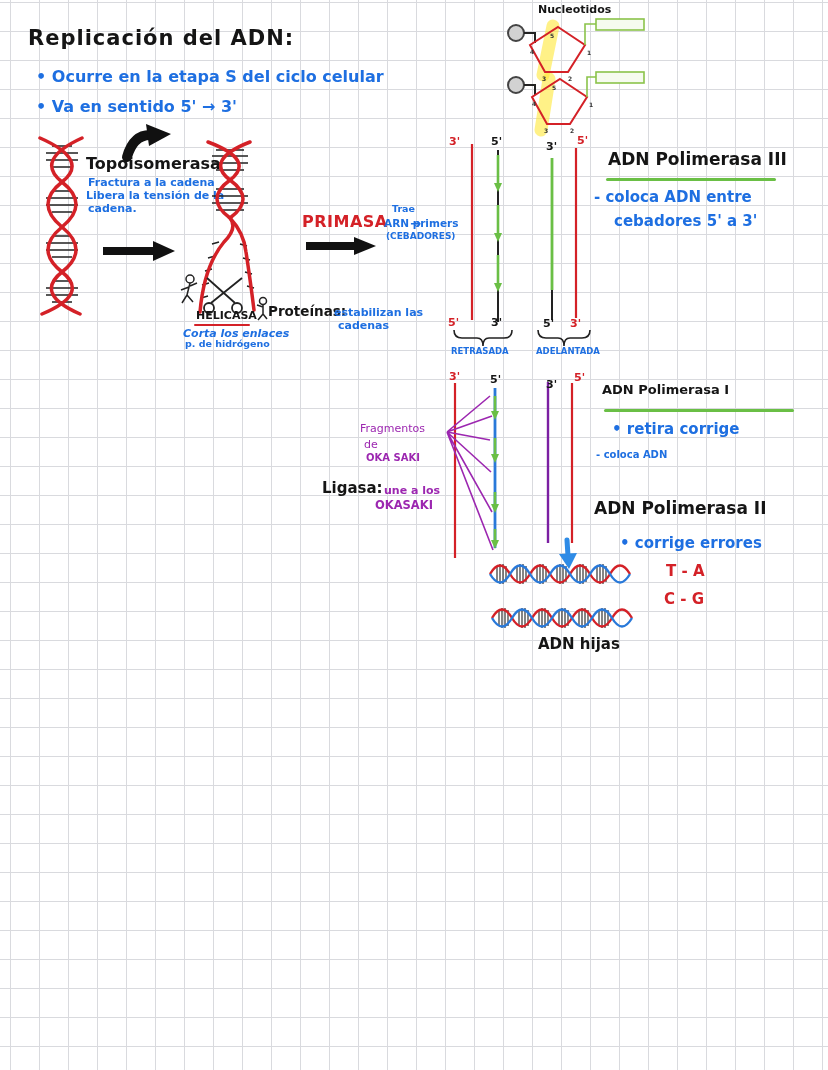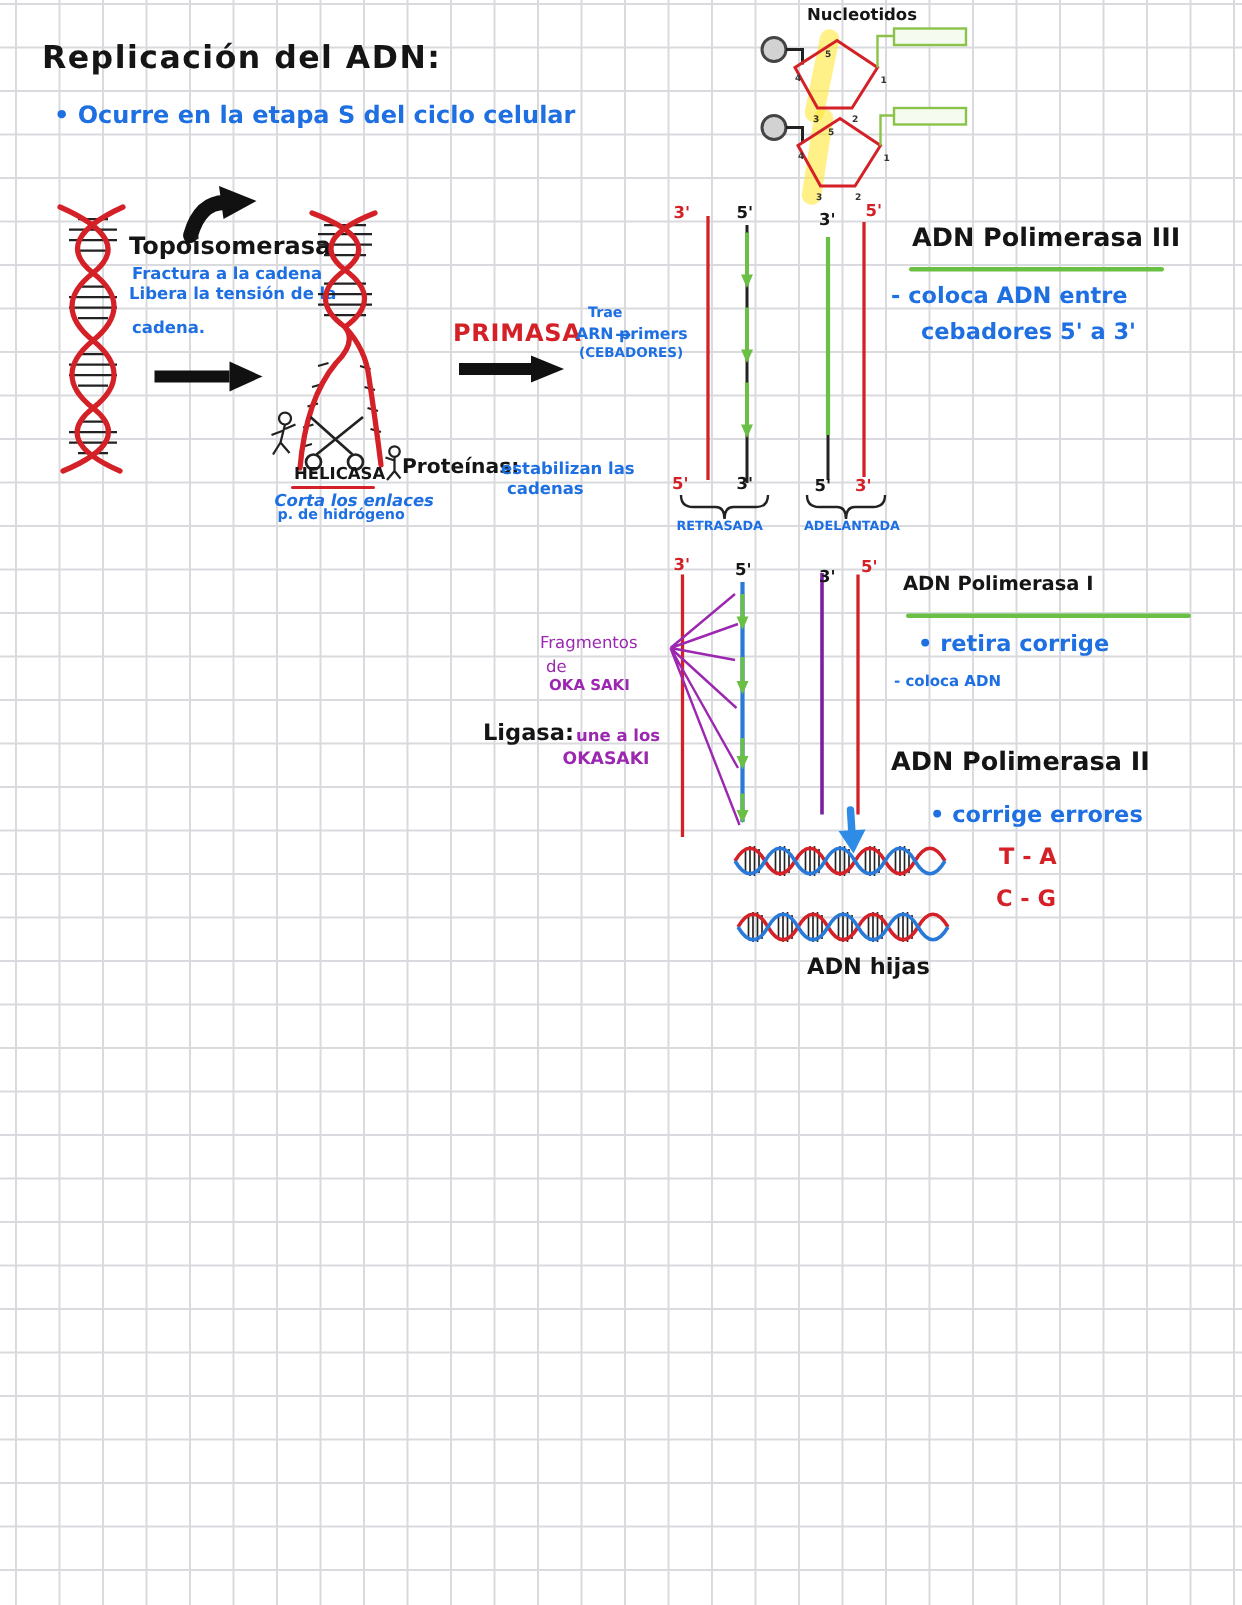--- a/index.html
+++ b/index.html
@@ -22,20 +22,21 @@
   .uline-red{position:absolute;height:2px;background:#d42127;border-radius:2px;}
   svg{position:absolute;overflow:visible;}
 </style>
 </head>
 <body>
 
 <div id="canvas">
 
   <div class="t blue" style="left:36px;top:68px;font-size:16px;">• Ocurre en la etapa  S  del ciclo celular</div>
   <div class="t black" style="left:28px;top:26px;font-size:21px;letter-spacing:1px;">Replicación del ADN:</div>
+  <div class="t blue" style="left:36px;top:98px;font-size:16px;">• Va en sentido 5' → 3'</div>
 
   <div class="t black" style="left:538px;top:4px;font-size:11px;">Nucleotidos</div>
   <svg style="left:500px;top:2px;" width="160" height="136" viewBox="0 0 160 136">
     <line x1="53" y1="24" x2="43" y2="73" stroke="#ffe838" stroke-width="13" stroke-linecap="round" opacity="0.6"></line>
     <line x1="49" y1="77" x2="41" y2="128" stroke="#ffe838" stroke-width="13" stroke-linecap="round" opacity="0.6"></line>
     <circle cx="16" cy="31" r="8" fill="#d2d2d2" stroke="#444" stroke-width="2"></circle>
     <circle cx="16" cy="83" r="8" fill="#d2d2d2" stroke="#444" stroke-width="2"></circle>
     <path d="M24,31 L35,31 L35,41" fill="none" stroke="#222" stroke-width="2"></path>
     <path d="M24,83 L35,83 L35,93" fill="none" stroke="#222" stroke-width="2"></path>
     <polygon points="58,25 85,43 68,70 45,70 30,43" fill="none" stroke="#d42127" stroke-width="2"></polygon>
@@ -68,21 +69,21 @@
   </svg>
 
   <svg style="left:122px;top:124px;" width="50" height="36" viewBox="0 0 50 36">
     <path d="M5,33 C9,19 16,11 28,11" fill="none" stroke="#111" stroke-width="10" stroke-linecap="round"></path>
     <polygon points="24,0 49,10 27,22" fill="#111"></polygon>
   </svg>
 
   <div class="t black" style="left:86px;top:155px;font-size:16px;">Topoisomerasa</div>
   <div class="t blue" style="left:88px;top:177px;font-size:11px;">Fractura a la cadena</div>
   <div class="t blue" style="left:86px;top:190px;font-size:11px;">Libera la tensión de la</div>
-  <div class="t blue" style="left:88px;top:213px;font-size:11px;">cadena.</div>
+  <div class="t blue" style="left:88px;top:203px;font-size:11px;">cadena.</div>
 
   <svg style="left:103px;top:241px;" width="72" height="20" viewBox="0 0 72 20">
     <rect x="0" y="6" width="50" height="8" fill="#111"></rect>
     <polygon points="50,0 72,10 50,20" fill="#111"></polygon>
   </svg>
 
   <svg style="left:188px;top:140px;" width="80" height="180" viewBox="0 0 80 180">
     <path d="M28,10 L56,10 M24,16 L60,16 M24,23 L60,23 M28,30 L56,30
              M28,49 L56,49 M24,56 L60,56 M24,63 L60,63 M28,70 L56,70" stroke="#222" stroke-width="1.5"></path>
     <path d="M24,104 L31,102 M20,118 L27,116 M17,131 L24,129 M14,145 L21,143 M13,158 L20,156" stroke="#222" stroke-width="1.4"></path>

